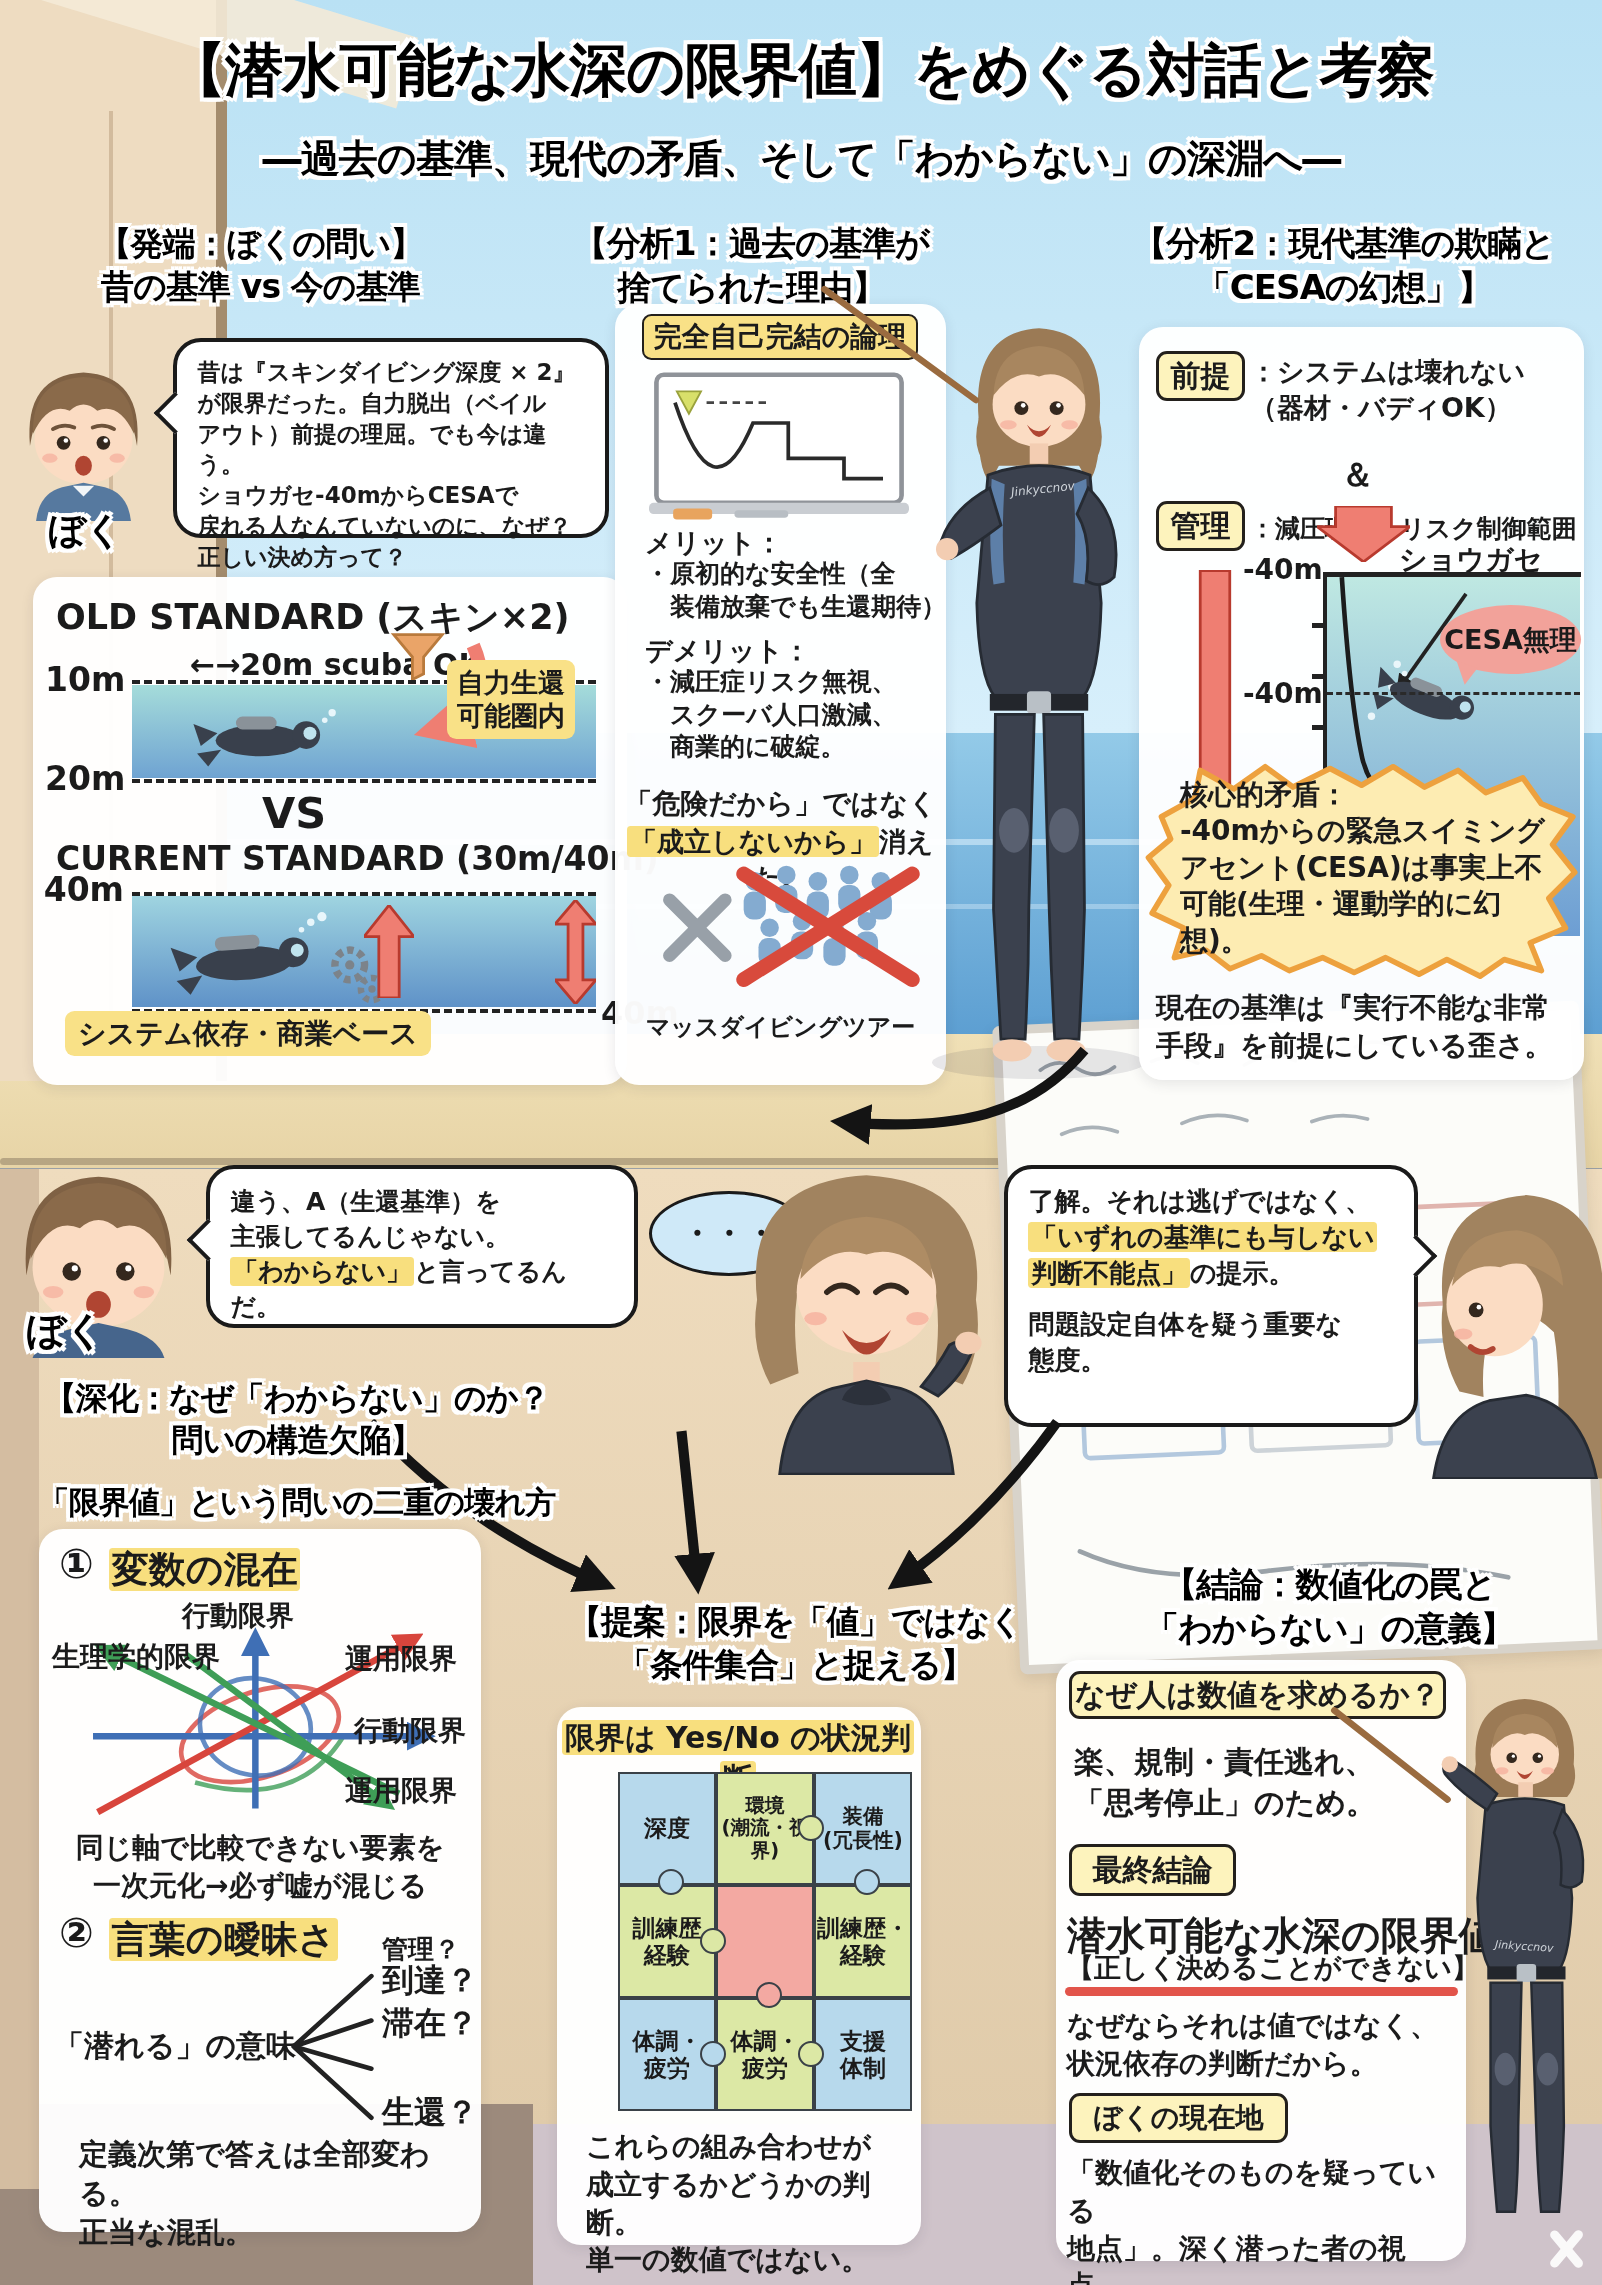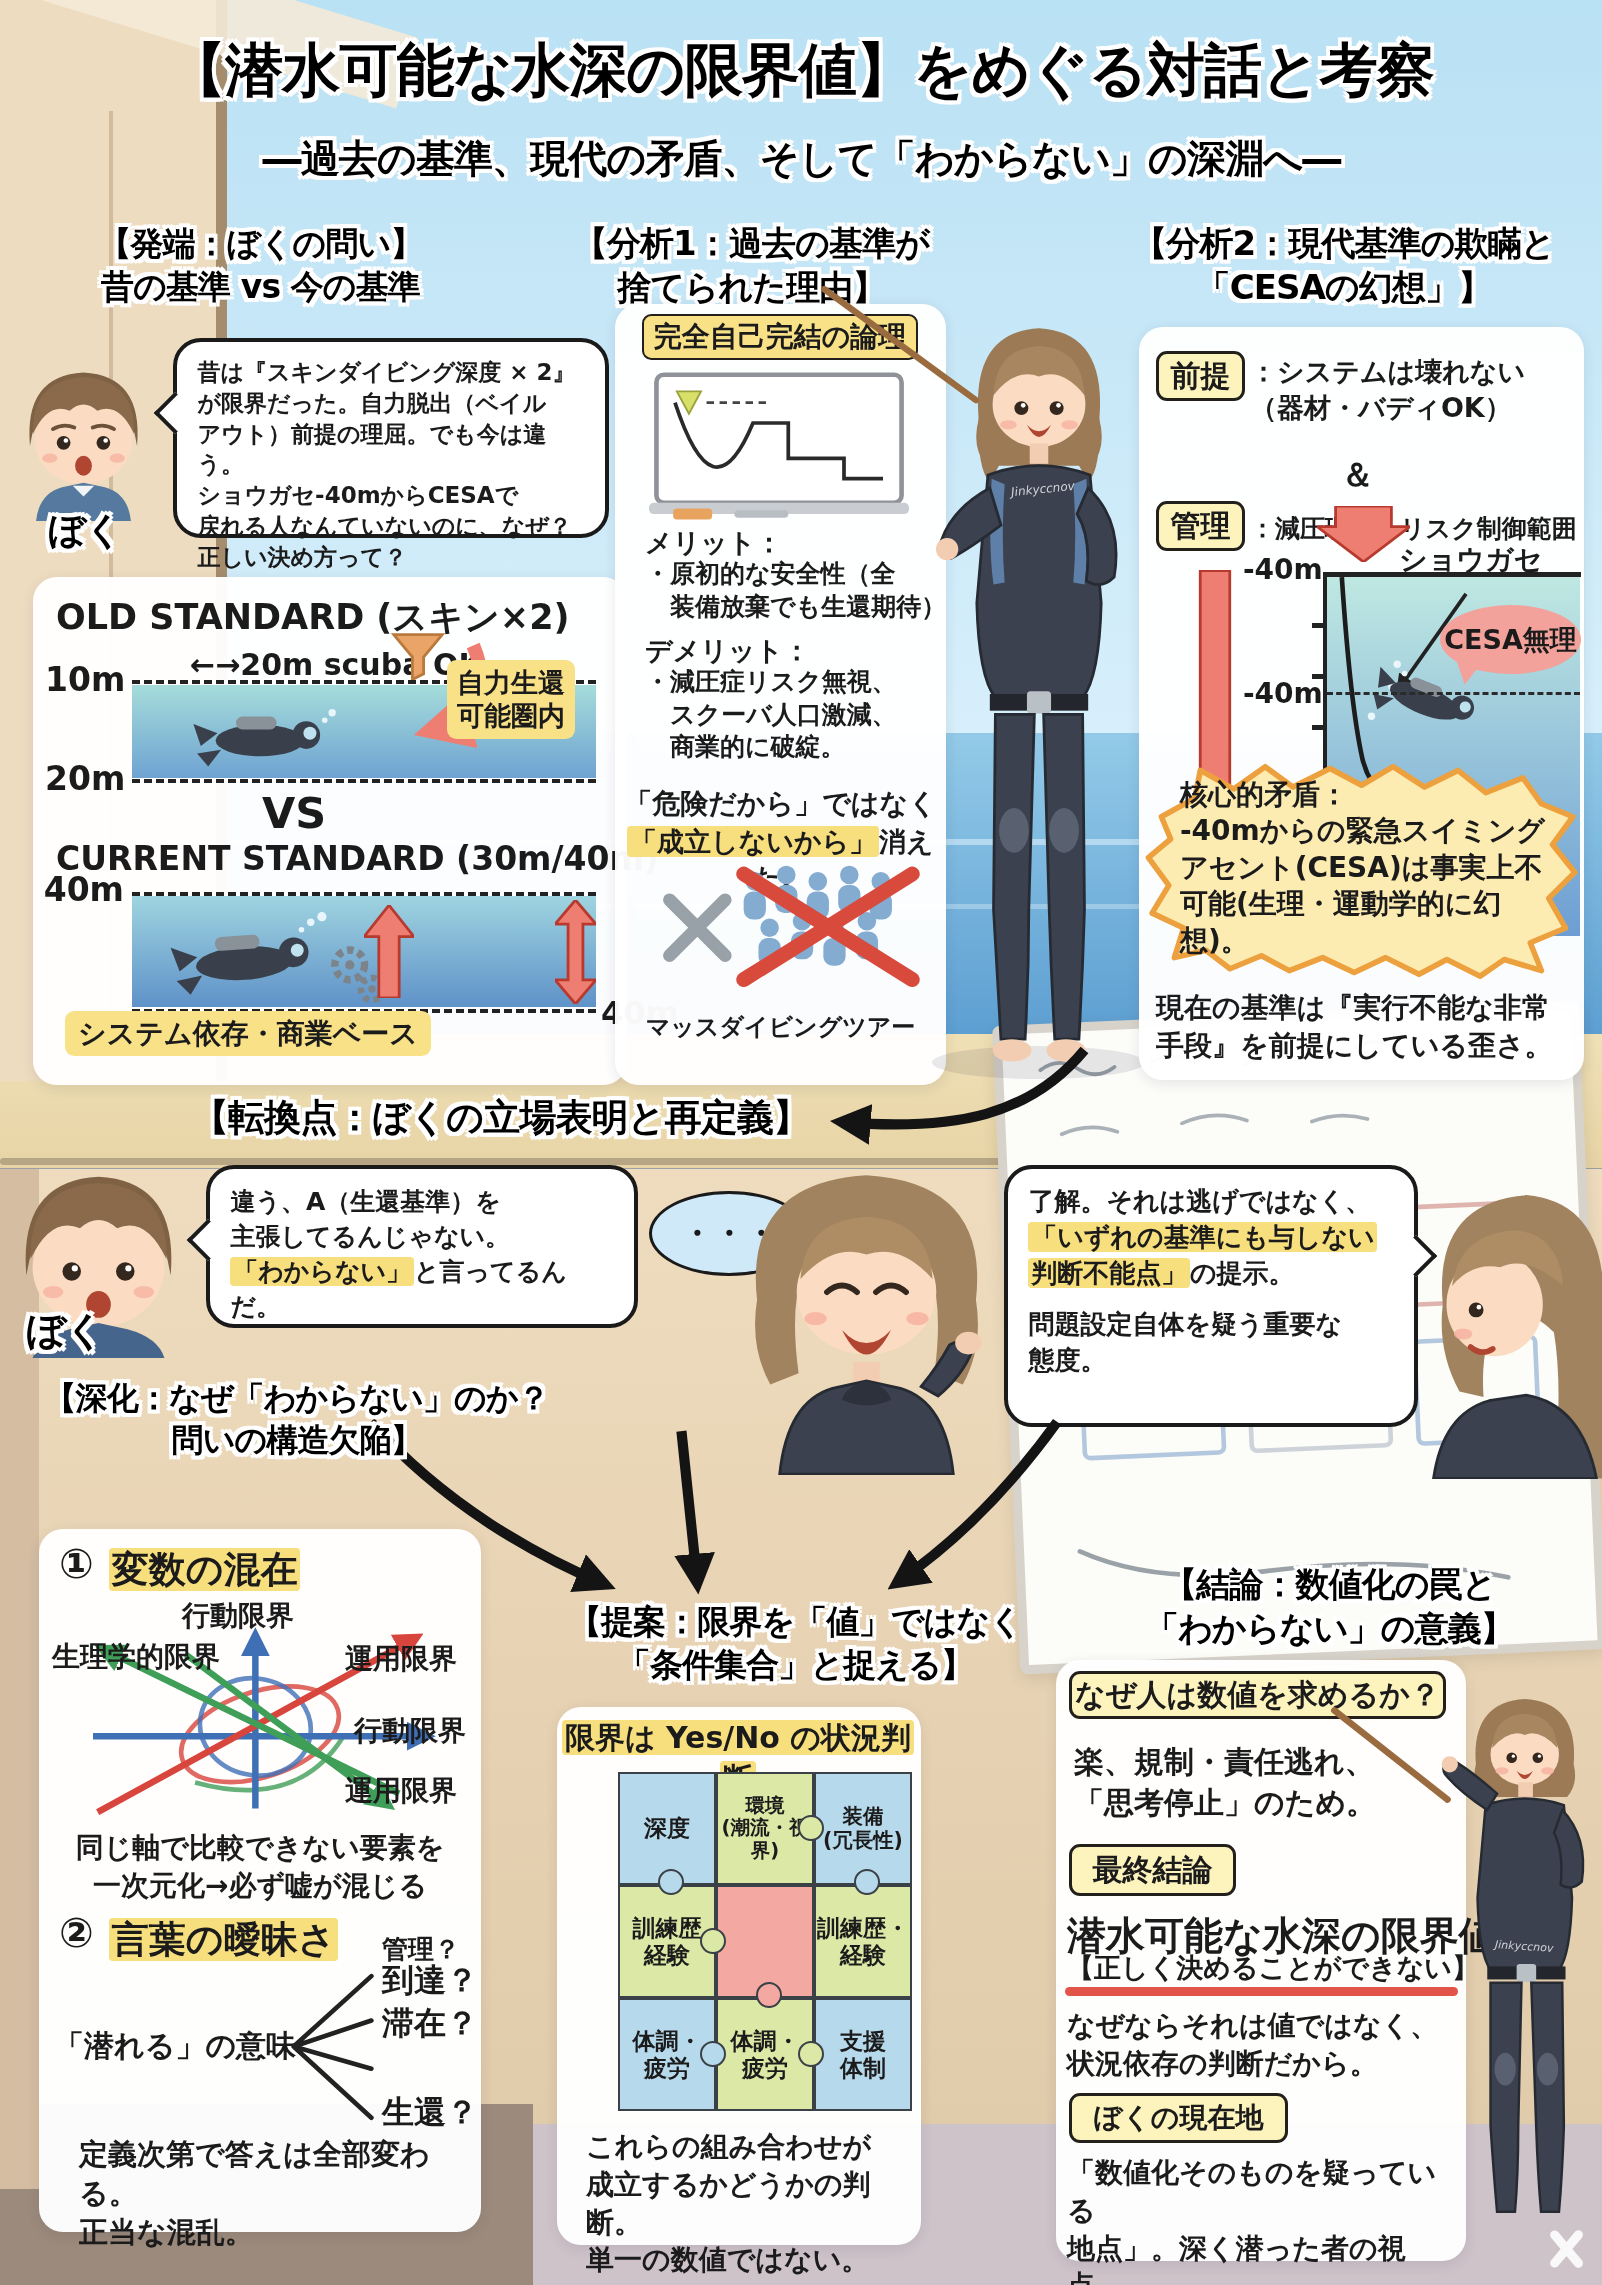--- a/index.html
+++ b/index.html
@@ -329,21 +329,20 @@
 手段』を前提にしている歪さ。</div>
 
   <svg class="abs" style="left:816px;top:1037px" width="278" height="111" viewBox="0 0 300 120">
     <defs>
         <marker id="ahk1" viewBox="0 0 10 10" refX="7" refY="5" markerWidth="4" markerHeight="4" orient="auto">
           <path d="M0 0 L10 5 L0 10 z" fill="#141414"></path>
         </marker>
       </defs>
     <path d="M290 14 C232 84 152 102 28 92" stroke="#141414" stroke-width="11" fill="none" marker-end="url(#ahk1)"></path>
   </svg>
-  <div class="abs ol ctr" style="left:148px;top:1093px;width:705px;font-size:37px">【転換点：ぼくの立場表明と再定義】</div>
 
   <svg class="abs" style="left:-5.6px;top:1152px" width="209" height="206" viewBox="0 0 200 200">
     <path d="M30 120 Q22 28 100 24 Q178 28 170 120 Q160 58 130 66 Q100 46 70 66 Q40 58 30 120 Z" fill="#7f6144"></path>
     <ellipse cx="100" cy="112" rx="64" ry="58" fill="#fbdcc3"></ellipse>
     <path d="M34 104 Q32 34 100 30 Q168 34 166 104 Q146 62 118 74 Q100 58 82 74 Q54 62 34 104 Z" fill="#8a6a4a"></path>
     <circle cx="74" cy="116" r="9" fill="#34281e"></circle>
       <circle cx="126" cy="116" r="9" fill="#34281e"></circle>
     <circle cx="77" cy="113" r="3" fill="#fff"></circle>
       <circle cx="129" cy="113" r="3" fill="#fff"></circle>
     <ellipse cx="56" cy="136" rx="10" ry="6" fill="#f6b3a0" opacity=".8"></ellipse>
@@ -404,20 +403,21 @@
           <path d="M0 0 L10 5 L0 10 z" fill="#141414"></path>
         </marker>
       </defs>
     <path d="M60 5 C140 95 240 150 312 180" stroke="#141414" stroke-width="11" fill="none" marker-end="url(#ahk2)"></path>
     <path d="M395 15 C402 85 408 135 412 178" stroke="#141414" stroke-width="11" fill="none" marker-end="url(#ahk2)"></path>
     <path d="M800 5 C735 95 675 145 628 178" stroke="#141414" stroke-width="11" fill="none" marker-end="url(#ahk2)"></path>
   </svg>
 
   <div class="abs ol ctr pre" style="left:16.7px;top:1378px;width:560px;font-size:32px;line-height:1.3">【深化：なぜ「わからない」のか？
 問いの構造欠陥】</div>
+  <div class="abs ol ctr" style="left:15px;top:1482px;width:564px;font-size:31px">「限界値」という問いの二重の壊れ方</div>
   <div class="card" style="left:39px;top:1529px;width:442px;height:703px"></div>
   <div class="abs" style="left:59px;top:1540px;font-size:41px">①</div>
   <div class="abs" style="left:109px;top:1545px"><span class="hl" style="font-size:37px">変数の混在</span></div>
   <svg class="abs" style="left:65px;top:1597px" width="390" height="218" viewBox="0 0 420 235">
     <defs>
       <marker id="mB" viewBox="0 0 10 10" refX="7" refY="5" markerWidth="4.5" markerHeight="4.5" orient="auto">
           <path d="M0 0 L10 5 L0 10 z" fill="#3f6fb5"></path>
         </marker>
       <marker id="mR" viewBox="0 0 10 10" refX="7" refY="5" markerWidth="4.5" markerHeight="4.5" orient="auto">
           <path d="M0 0 L10 5 L0 10 z" fill="#d8453c"></path>

